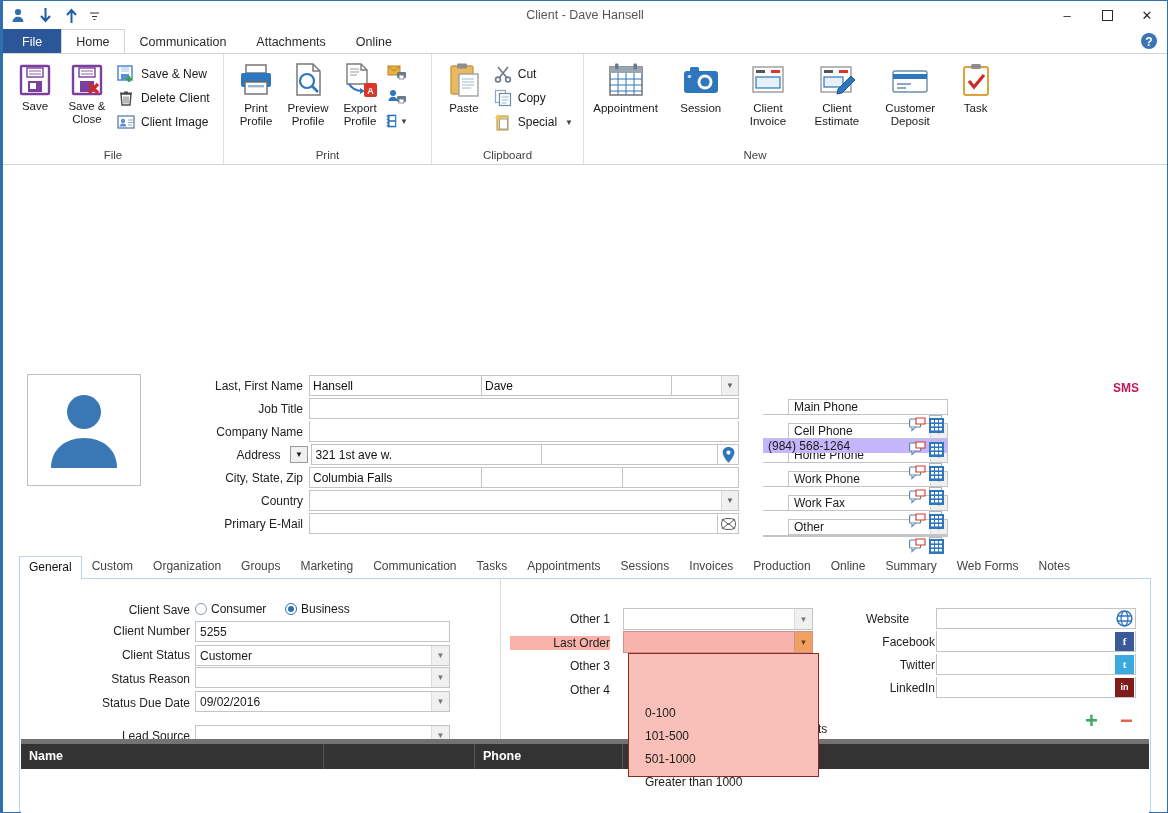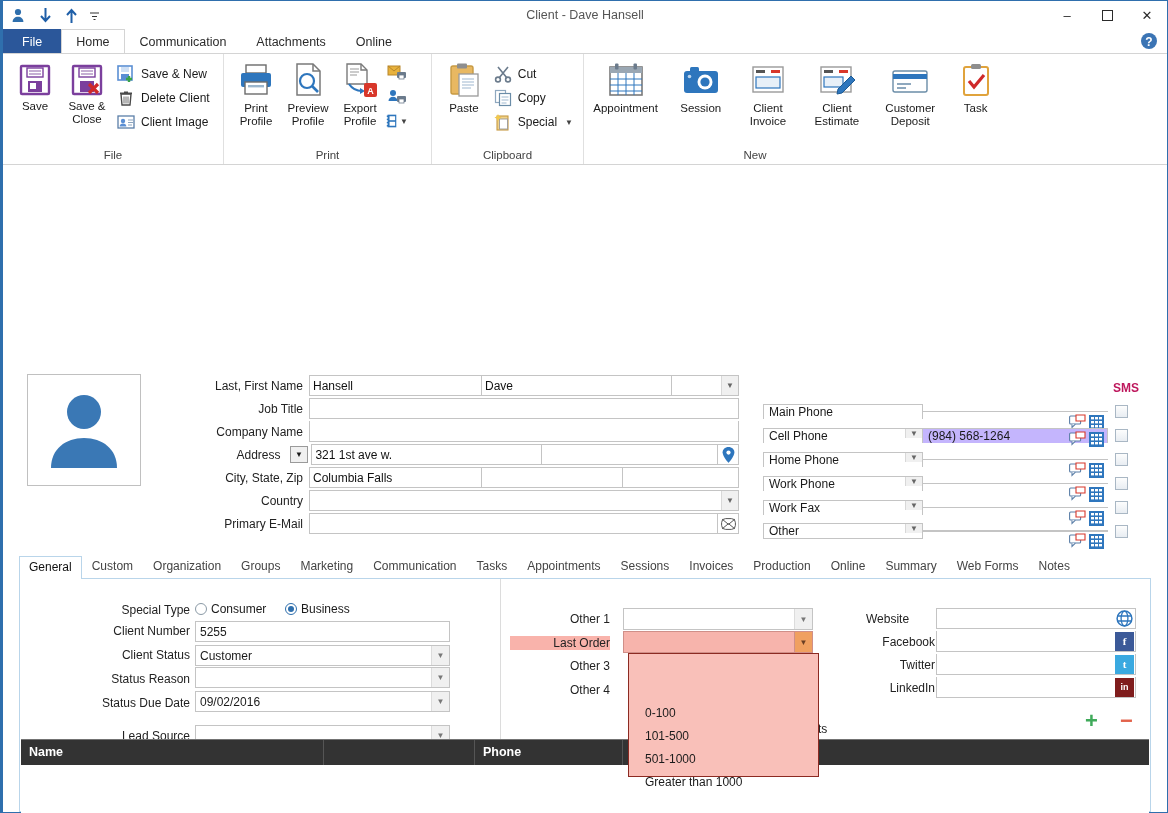--- a/index.html
+++ b/index.html
@@ -83,21 +83,21 @@
     width:17px; border-left:1px solid #d8d8d8; background:#f0f0f0;
     display:flex; align-items:center; justify-content:center; color:#666; font-size:8px;
     height:100%;
   }
   
   #name-block { position:absolute; left:196px; top:209px; width:540px; }
   .row { display:flex; align-items:center; height:23px; }
   .row .lab { width:110px; padding-right:6px; }
   
   #phone-block { position:absolute; left:760px; top:234px; }
-  .phone-row { display:flex; align-items:center; height:23px; }
+  .phone-row { display:flex; align-items:flex-end; height:23px;flex-direction:column; }
   .phtype { width:160px; border:1px solid #c4c4c4; display:flex; background:#fff; }
   .phtype .t { flex:1; display:flex; align-items:center; padding-left:5px; font-size:12px; }
   .phnum { width:185px; border:1px solid #c4c4c4; border-left:none; display:flex; align-items:center; background:#c4b5fd; padding-left:5px; font-size:12px; position:relative; }
   .phicons { position:absolute; right:2px; top:2px; display:flex; gap:2px; }
   .sms-cb { width:26px; display:flex; align-items:center; justify-content:center; }
   .cbx { width:13px; height:13px; border:1px solid #a9b7c4; background:#eef2f6; display:inline-block; }
   .cbx.sq { background:linear-gradient(#fdfdfd,#e8edf2); }
   
   .tabstrip { position:absolute; left:16px; top:390px; right:16px; height:24px; display:flex; align-items:flex-end; border-bottom:1px solid #b9d5ea; }
   .ftab { font-size:12px; color:#444; padding:3px 9px 4px 9px; line-height:15px; cursor:default; border:1px solid transparent; border-bottom:none; }
@@ -700,21 +700,21 @@
       <div class="ftab">Invoices</div>
       <div class="ftab">Production</div>
       <div class="ftab">Online</div>
       <div class="ftab">Summary</div>
       <div class="ftab">Web Forms</div>
       <div class="ftab">Notes</div>
     </div>
 
     <div class="panel">
 
-      <div style="position:absolute;left:95px;top:24px;width:75px" class="glabel">Special Type</div>
+      <div style="position:absolute;left:95px;top:24px;width:75px" class="glabel">Client Save</div>
       <div style="position:absolute;left:175px;top:23px;display:flex;align-items:center;gap:4px">
         <span class="radio"></span>
         <span style="font-size:12px">Consumer</span>
       </div>
       <div style="position:absolute;left:265px;top:23px;display:flex;align-items:center;gap:4px">
         <span class="radio on"></span>
         <span style="font-size:12px">Business</span>
       </div>
 
       <div style="position:absolute;left:18px;top:45px;width:152px" class="glabel">Client Number</div>
@@ -813,21 +813,21 @@
       <div style="position:absolute;left:820px;top:102px;width:95px;text-align:right" class="glabel">LinkedIn</div>
       <div class="sociallink" style="position:absolute;left:916px;top:98px;border-top:none">
           <span style="padding-left:4px;font-size:12px"></span>
         <span class="sbadge" style="background:#7f1d1d;font-size:9px">in</span>
       </div>
 
       <div style="position:absolute;left:760px;top:143px;font-size:12px;color:#222">Contacts</div>
       <div style="position:absolute;left:1065px;top:134px;color:#3faa5a" class="plusminus">+</div>
       <div style="position:absolute;left:1100px;top:134px;color:#e2624a" class="plusminus">−</div>
 
-      <div style="position:absolute;left:1px;top:160px;right:1px;bottom:0;border-top:1px solid #737373">
+      <div style="position:absolute;left:1px;top:160px;right:1px;bottom:0;border-top:5px solid #737373">
         <div class="grid-head">
           <div class="col" style="width:303px">Name</div>
           <div class="col" style="width:151px"></div>
           <div class="col" style="width:148px">Phone</div>
           <div class="col" style="flex:1;border-right:none">E-mail</div>
         </div>
         <div class="grid-body" style="height:100%"></div>
       </div>
     </div>
   </div>

